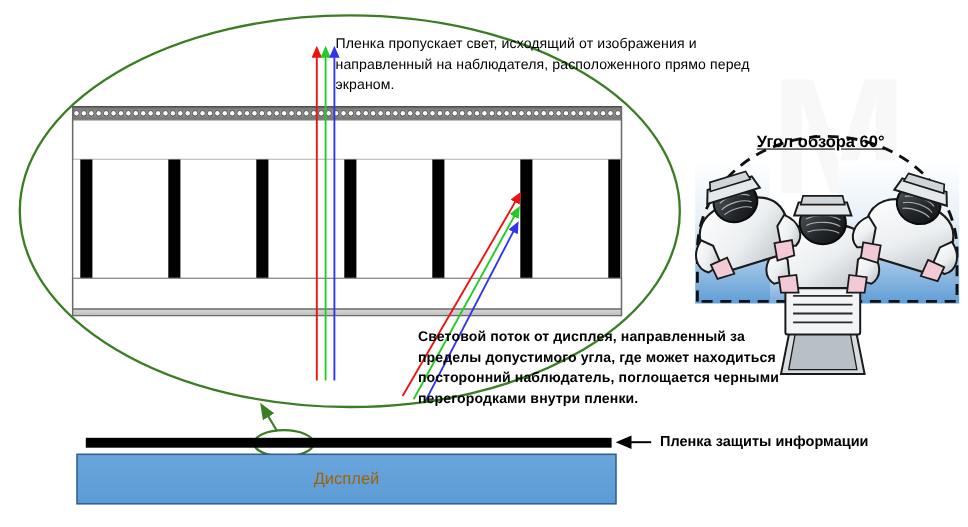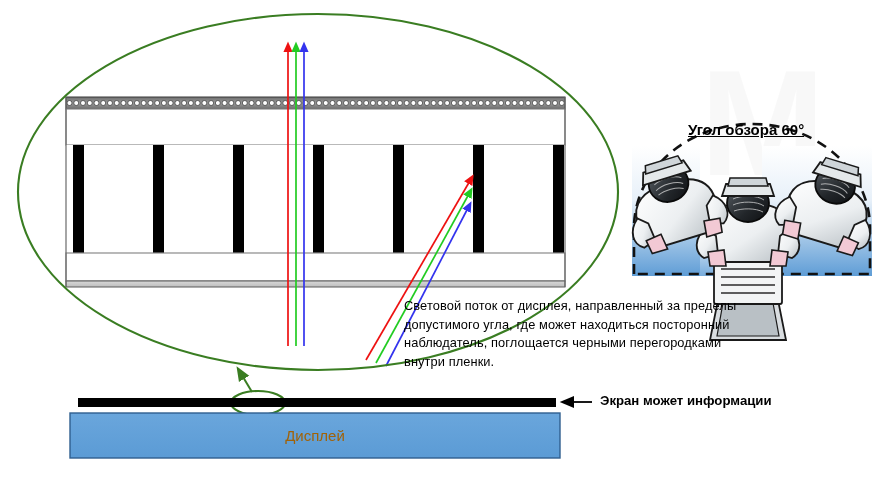--- a/index.html
+++ b/index.html
@@ -33,23 +33,24 @@
   .para {
     font-size: 12.8px;
     letter-spacing: 0.1px;
   }
   #caption-top {
     left: 305px;
     top: 31px;
     width: 400px;
   }
   #caption-bottom {
-    left: 404px;
+    left: 380px;
     top: 297px;
     width: 340px;
+    font-weight: bold;
   }
   #angle-label {
     left: 688px;
     top: 119px;
     font-size: 15px;
     font-weight: bold;
     text-decoration: underline;
   }
   #shield-label {
     left: 600px;
@@ -336,22 +337,23 @@
     <g>
       <rect x="78" y="398" width="478" height="9" fill="#000000"></rect>
     </g>
     <g>
       <rect x="70" y="413" width="490" height="45" fill="url(#gradDisplay)" stroke="#2f5f8f" stroke-width="1.4"></rect>
     </g>
 
     <line x1="592" y1="402" x2="566" y2="402" stroke="#000000" stroke-width="1.8" marker-end="url(#ahBlack)" fill="none"></line>
   </svg>
 
+  <div class="txt para" id="caption-top">Пленка пропускает свет, исходящий от изображения и направленный на наблюдателя, расположенного прямо перед экраном.</div>
 
   <div class="txt para" id="caption-bottom">Световой поток от дисплея, направленный за пределы допустимого угла, где может находиться посторонний наблюдатель, поглощается черными перегородками внутри пленки.</div>
 
   <div class="txt" id="angle-label">Угол обзора 60°</div>
 
-  <div class="txt" id="shield-label">Экран может информации</div>
+  <div class="txt" id="shield-label">Пленка защиты информации</div>
 
   <div class="txt" id="display-label">Дисплей</div>
 
 </div>
 
 </body></html>

